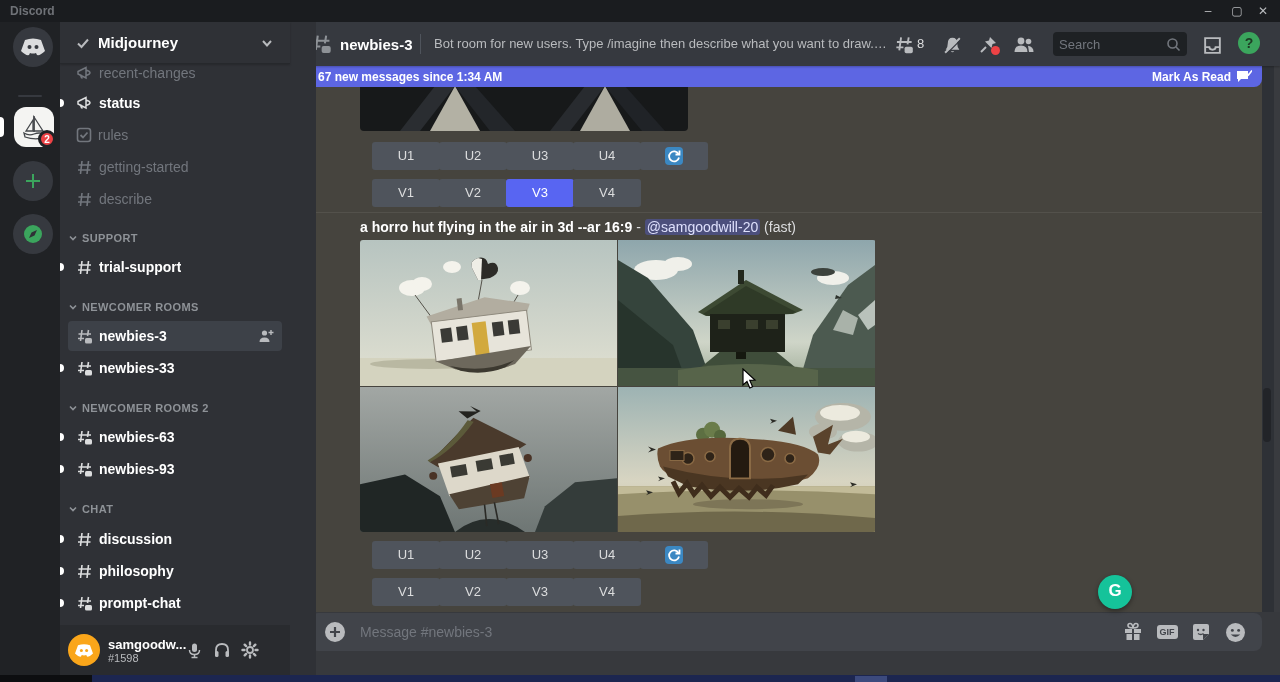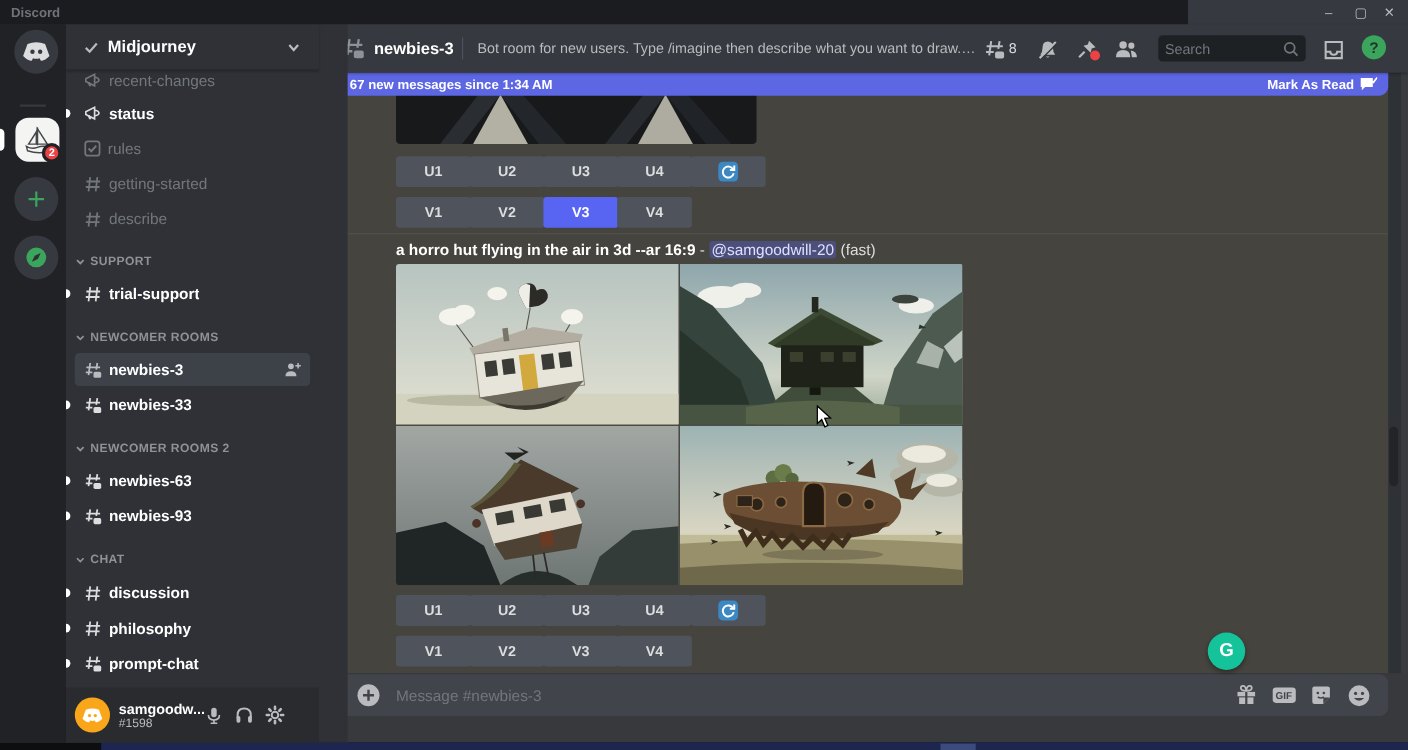--- a/index.html
+++ b/index.html
@@ -1,21 +1,21 @@
 <!DOCTYPE html>
 <html><head>
 <meta charset="utf-8">
 <style>
   * { margin:0; padding:0; box-sizing:border-box; }
   html,body { background:#000; }
   body { font-family:"Liberation Sans", sans-serif; }
   #app { position:relative; width:1280px; height:682px; background:#36393f; overflow:hidden; }
 
   
-  .titlebar { position:absolute; left:0; top:0; width:1080px; height:22px; background:#1a1c1f; z-index:40; }
+  .titlebar { position:absolute; left:0; top:0; width:1280px; height:22px; background:#1a1c1f; z-index:40; }
   .titlebar .t { position:absolute; left:10px; top:4px; font-size:12px; font-weight:bold; color:#6f7277; }
   .winbtn { position:absolute; top:0; width:28px; height:22px; color:#b9bbbe; font-size:12px; text-align:center; line-height:22px; }
 
   
   .rail { position:absolute; left:0; top:22px; width:60px; height:653px; background:#202225; z-index:30; }
   .rail-btn { position:absolute; left:13px; width:40px; height:40px; border-radius:50%; background:#36393f; display:flex; align-items:center; justify-content:center; }
   .rail-sep { position:absolute; left:18px; top:73px; width:24px; height:2px; background:#36393f; border-radius:1px; }
   .mj-icon { position:absolute; left:14px; top:85px; width:40px; height:40px; border-radius:12px; background:#f4f4f2; display:flex; align-items:center; justify-content:center; }
   .mj-badge { position:absolute; left:38px; top:108px; min-width:18px; height:18px; border-radius:9px; background:#ed4245; border:3px solid #202225; color:#fff; font-size:10px; font-weight:bold; text-align:center; line-height:13px; }
   .rail-pill { position:absolute; left:0; top:95px; width:4px; height:20px; background:#fff; border-radius:0 4px 4px 0; }
@@ -55,21 +55,21 @@
   .chatarea { position:absolute; left:290px; top:66px; width:990px; height:546px; background:#46443e; }
   .tintline { position:absolute; left:0; top:0; width:2px; height:549px; background:#6e6340; }
   .scrollgutter { position:absolute; left:972px; top:0; width:12px; height:546px; background:#2e3136; }
   .scrollthumb { position:absolute; left:973px; top:322px; width:8px; height:54px; background:#222428; border-radius:4px; }
   .edgestrip { position:absolute; left:984px; top:0; width:6px; height:546px; background:#393b3f; }
 
   .unreadbar { position:absolute; left:18px; top:0; width:954px; height:21px; background:#5d66e3; border-radius:0 0 8px 8px; display:flex; align-items:center; padding:0 10px; z-index:6; }
   .unreadbar .txt { color:#fff; font-size:12px; font-weight:bold; flex:1; }
   .unreadbar .act { color:#fff; font-size:12px; font-weight:bold; display:flex; align-items:flex-end; gap:5px; }
 
-  .mjbtn { position:absolute; width:68px; height:28px; background:#4f545c; border:none; border-radius:3px; color:#dcddde; font-size:13px; font-weight:bold; text-align:center; line-height:28px; }
+  .mjbtn { position:absolute; width:68px; height:28px; background:#4f545c; border:none; border-radius:3px; color:#dcddde; font-size:13px; font-weight:normal; text-align:center; line-height:28px;margin-left:12px; }
   .mjbtn.sel { background:#5865f2; color:#fff; }
   .mjbtn.refresh { background:#4f545c; }
   .refr-inner { display:inline-block; width:18px; height:18px; background:#3b88c3; border-radius:4px; margin-top:5px; line-height:0; }
 
   .msg-divider { position:absolute; left:2px; top:146px; width:970px; height:1px; background:rgba(255,255,255,.07); }
   .prompt-line { position:absolute; left:70px; top:153px; width:860px; font-size:14px; color:#dcddde; }
   .prompt-line .p { color:#fff; font-weight:bold; }
   .prompt-line .m { background:rgba(88,101,242,.35); color:#dee0fc; border-radius:3px; padding:0 2px; }
   .imggrid { position:absolute; left:70px; top:174px; width:516px; height:292px; display:grid; grid-template-columns:257px 257px; grid-template-rows:146px 145px; gap:1px; border-radius:3px; overflow:hidden; }
   .imggrid svg { display:block; width:100%; height:100%; }

